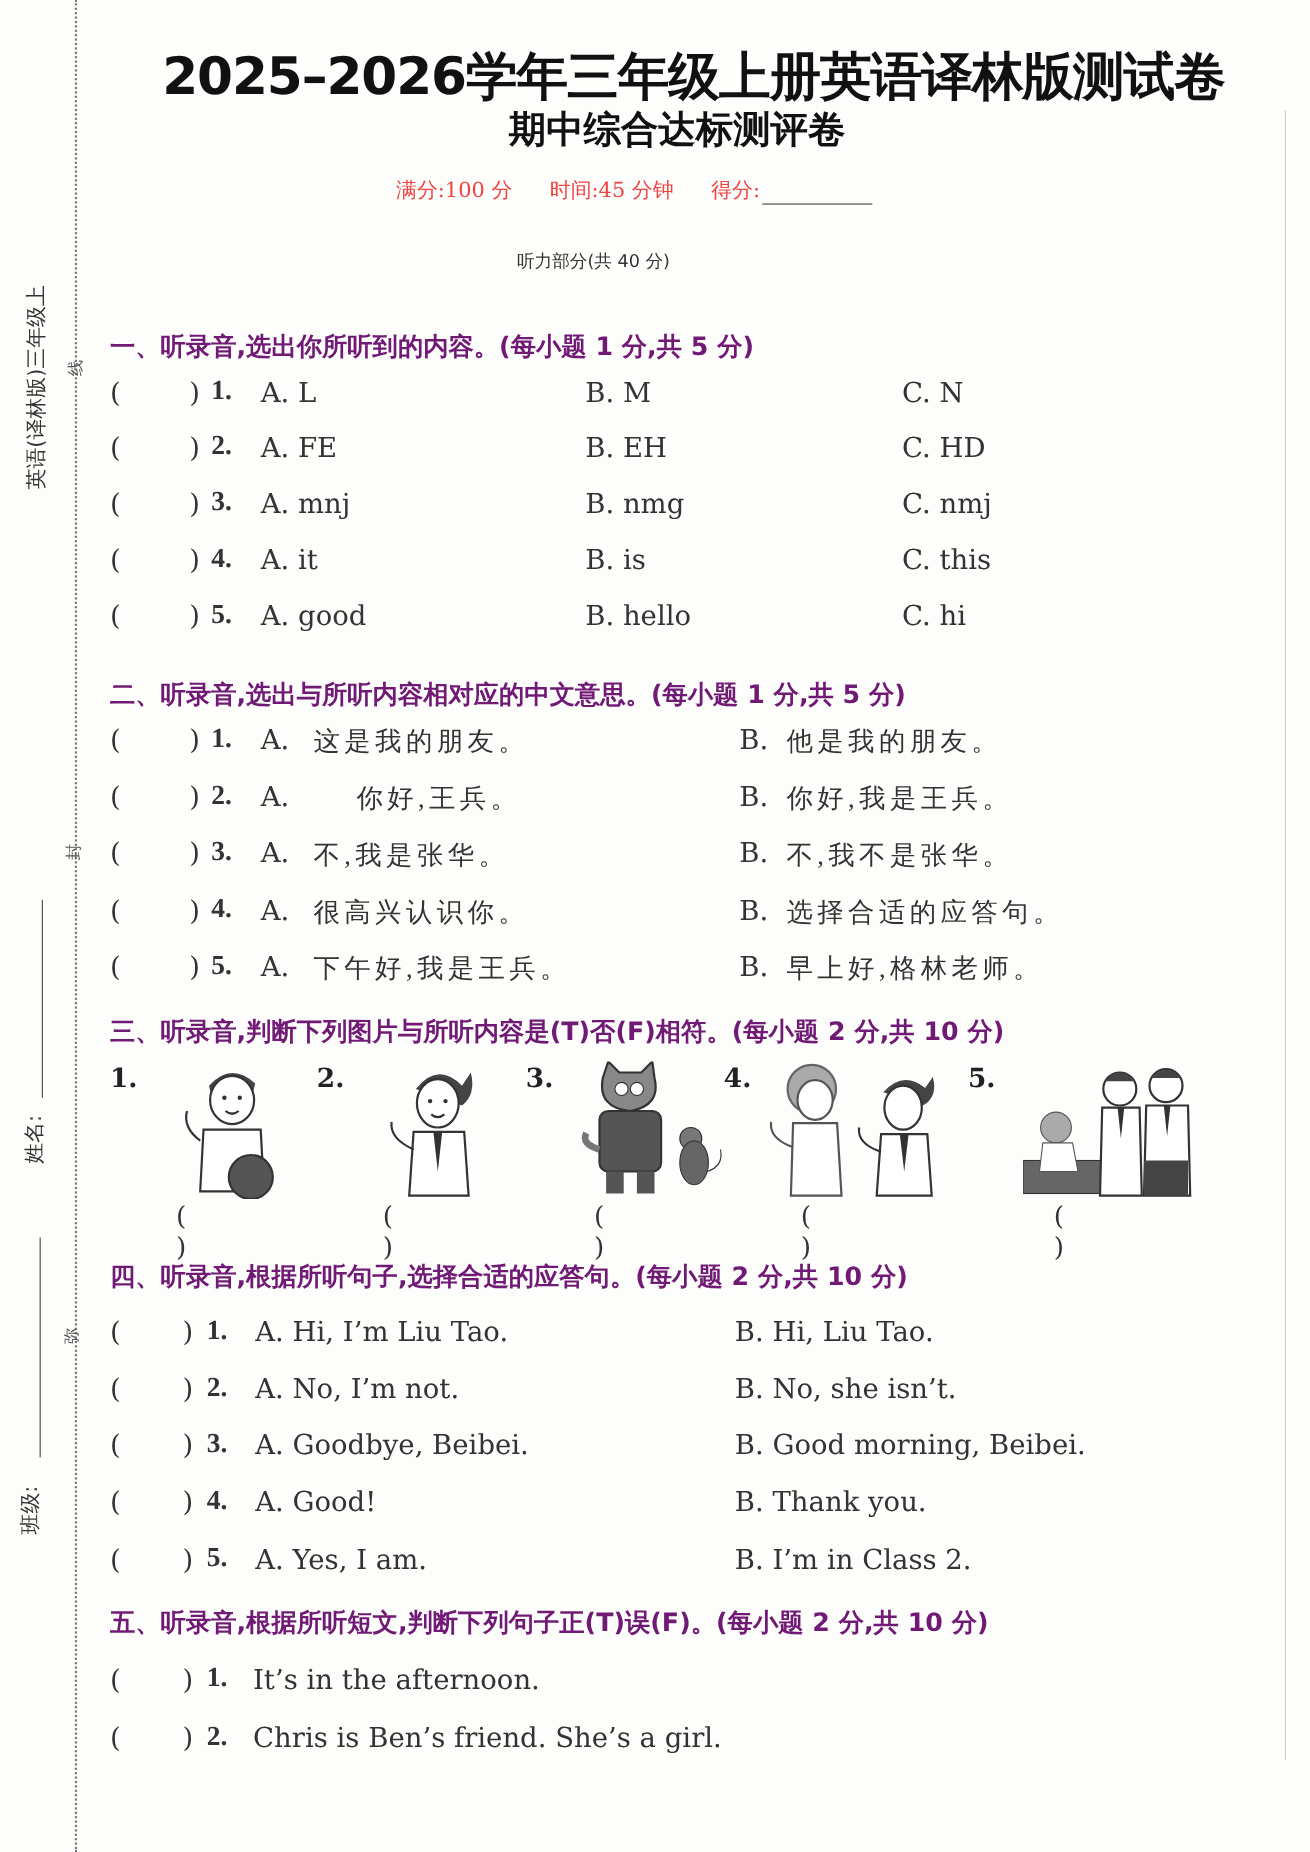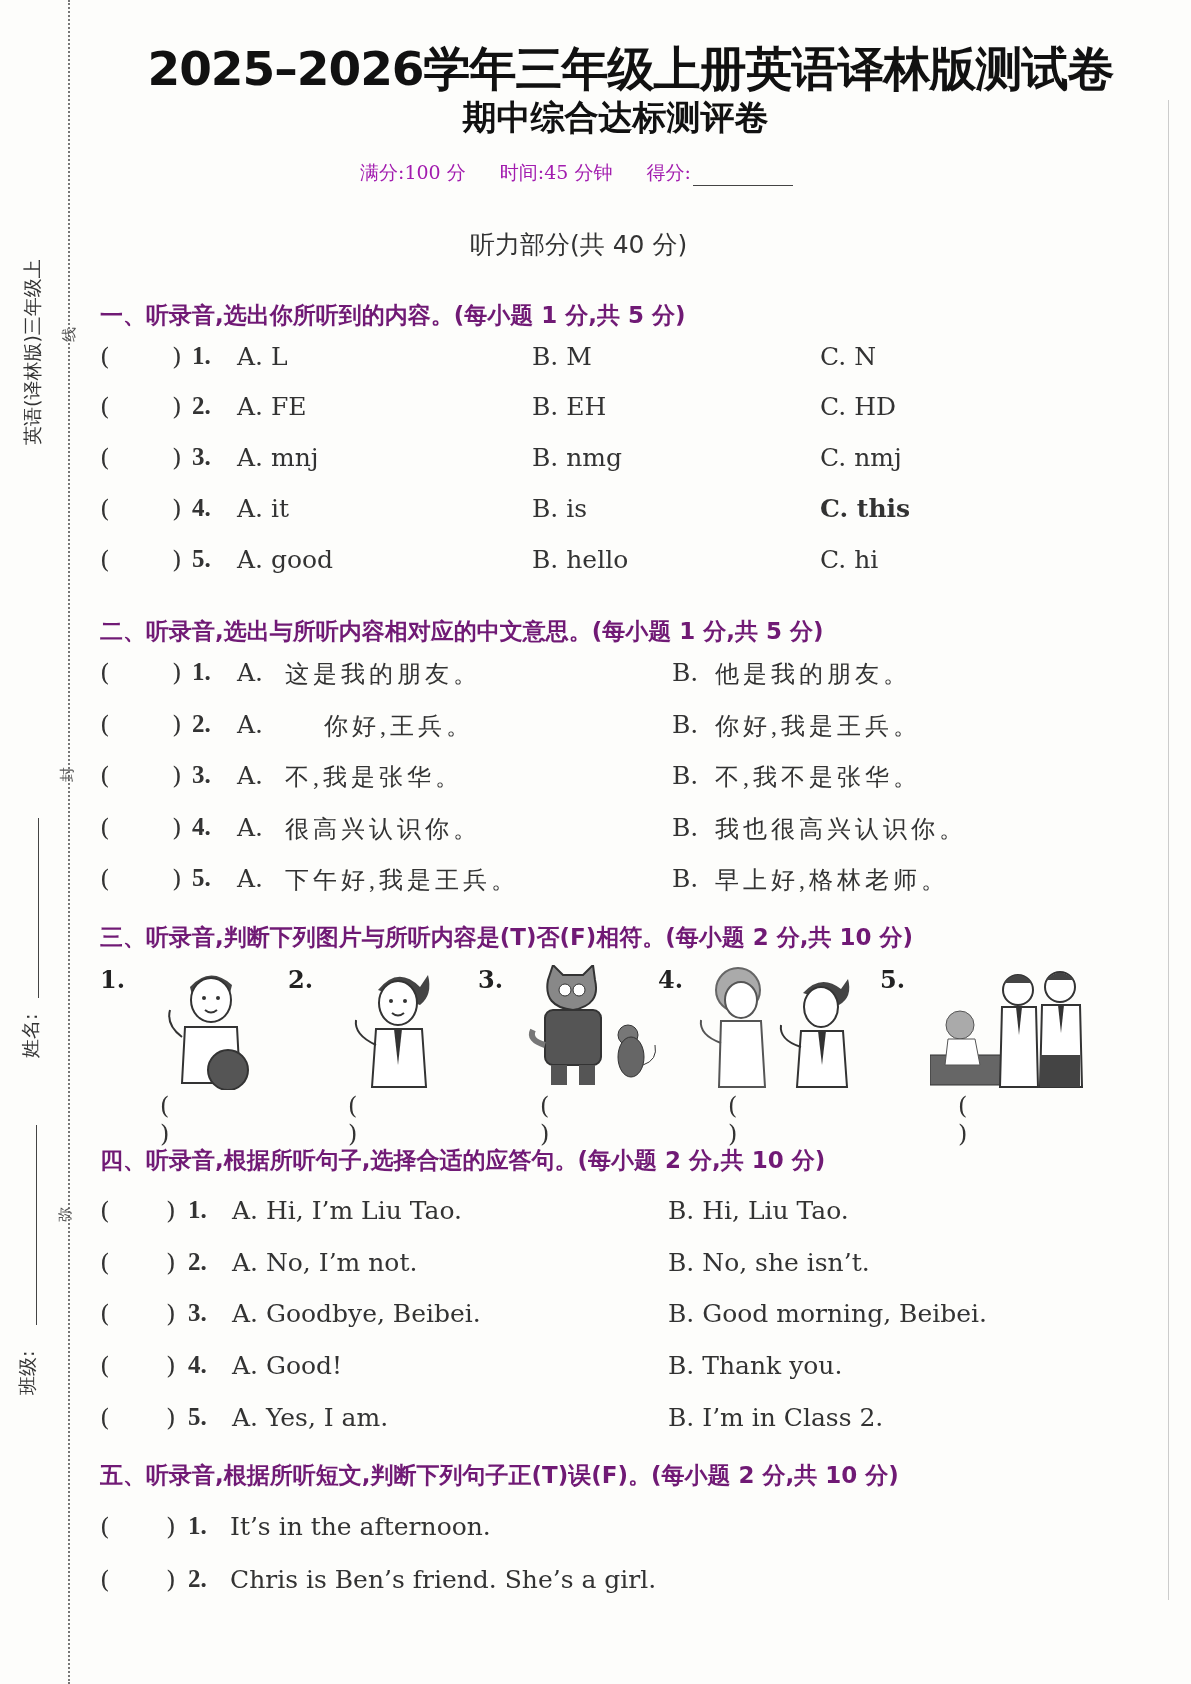--- a/index.html
+++ b/index.html
@@ -25,26 +25,26 @@
 
   .title {
     position: absolute; left: 0; top: 38px; width: 1191px; text-align: center; padding-left: 70px; box-sizing: border-box;
     font-family: "DejaVu Sans", sans-serif; font-weight: bold; font-size: 47px; color: #111; letter-spacing: -1px;
   }
   .subtitle {
     position: absolute; left: 0; top: 95px; width: 1191px; text-align: center; padding-left: 40px; box-sizing: border-box;
     font-family: "DejaVu Sans", sans-serif; font-weight: bold; font-size: 34px; color: #111;
   }
   .meta {
-    position: absolute; left: 360px; top: 160px; font-size: 19px; color: #a21caf;
+    position: absolute; left: 360px; top: 160px; font-size: 19px; color: #ef4444;
   }
   .meta span { margin-right: 28px; }
   .meta .blank { display: inline-block; width: 100px; border-bottom: 1px solid #444; margin-left: 2px; height: 16px; vertical-align: bottom; }
   .part-title {
-    position: absolute; left: 470px; top: 228px; font-family: "DejaVu Sans", sans-serif; font-size: 25px; color: #333;
+    position: absolute; left: 470px; top: 228px; font-family: "DejaVu Sans", sans-serif; font-size: 16px; color: #333;
   }
   .sec-title {
     position: absolute; left: 100px; font-family: "DejaVu Sans", sans-serif; font-weight: bold; font-size: 23px; color: #701a75; white-space: nowrap;
   }
   .row { position: absolute; left: 100px; font-size: 25px; color: #333; white-space: nowrap; height: 32px; }
   .row .paren { position: absolute; left: 0; width: 85px; }
   .row .paren .r { position: absolute; left: 72px; }
   .row .num { position: absolute; left: 92px; font-weight: bold; font-family: "Liberation Serif", serif; }
   .row .optA { position: absolute; left: 137px; }
   .row .opt { position: absolute; }
@@ -103,21 +103,21 @@
   <span class="num">3.</span>
   <span class="optA">A.  mnj</span>
   <span class="opt" style="left:432px;">B.  nmg</span>
   <span class="opt" style="left:720px;">C.  nmj</span>
 </div>
 <div class="row" style="top:494px;">
   <span class="paren"><span>(</span><span class="r">)</span></span>
   <span class="num">4.</span>
   <span class="optA">A.  it</span>
   <span class="opt" style="left:432px;">B.  is</span>
-  <span class="opt" style="left:720px;font-weight:bold;">C.  this</span>
+  <span class="opt" style="left:720px;">C.  this</span>
 </div>
 <div class="row" style="top:545px;">
   <span class="paren"><span>(</span><span class="r">)</span></span>
   <span class="num">5.</span>
   <span class="optA">A.  good</span>
   <span class="opt" style="left:432px;">B.  hello</span>
   <span class="opt" style="left:720px;">C.  hi</span>
 </div>
 
 <div class="sec-title" style="top:616px;">二、听录音,选出与所听内容相对应的中文意思。(每小题 1 分,共 5 分)</div>
@@ -145,21 +145,21 @@
   <span class="opt cn" style="left:185px;">不,我是张华。</span>
   <span class="opt" style="left:572px;">B.</span>
   <span class="opt cn" style="left:615px;">不,我不是张华。</span>
 </div>
 <div class="row" style="top:813px;">
   <span class="paren"><span>(</span><span class="r">)</span></span>
   <span class="num">4.</span>
   <span class="optA">A.</span>
   <span class="opt cn" style="left:185px;">很高兴认识你。</span>
   <span class="opt" style="left:572px;">B.</span>
-  <span class="opt cn" style="left:615px;">我也很高兴认识你。</span>
+  <span class="opt cn" style="left:615px;">选择合适的应答句。</span>
 </div>
 <div class="row" style="top:864px;">
   <span class="paren"><span>(</span><span class="r">)</span></span>
   <span class="num">5.</span>
   <span class="optA">A.</span>
   <span class="opt cn" style="left:185px;">下午好,我是王兵。</span>
   <span class="opt" style="left:572px;">B.</span>
   <span class="opt cn" style="left:615px;">早上好,格林老师。</span>
 </div>
 

